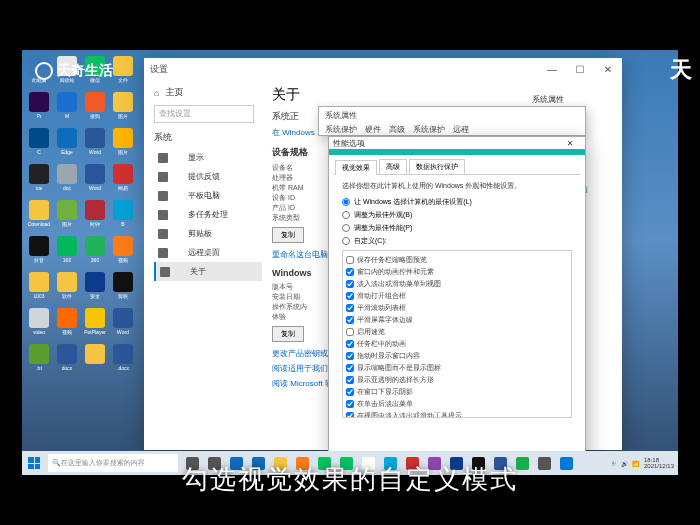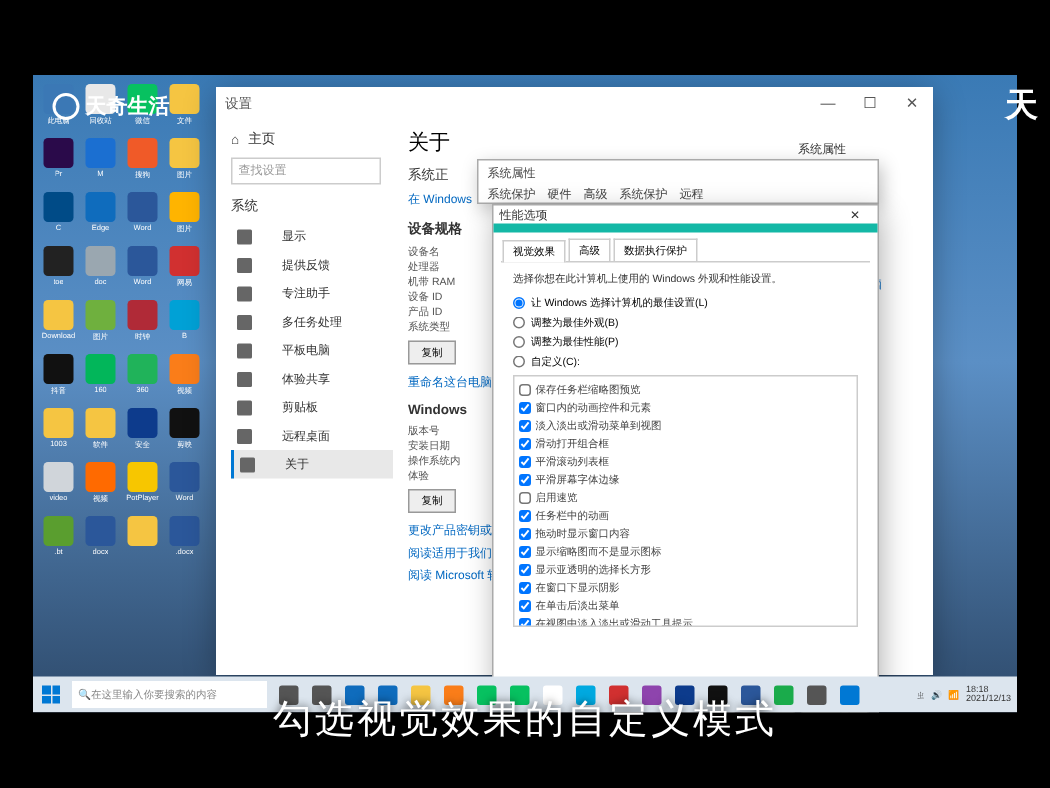--- a/index.html
+++ b/index.html
@@ -235,33 +235,25 @@
             <div class="nav-item">
               <span class="nic"></span>
               <span>显示</span>
             </div>
             <div class="nav-item">
               <span class="nic"></span>
               <span>提供反馈</span>
             </div>
             <div class="nav-item">
               <span class="nic"></span>
-              <span>专注助手</span>
+              <span>平板电脑</span>
             </div>
             <div class="nav-item">
               <span class="nic"></span>
               <span>多任务处理</span>
-            </div>
-            <div class="nav-item">
-              <span class="nic"></span>
-              <span>平板电脑</span>
-            </div>
-            <div class="nav-item">
-              <span class="nic"></span>
-              <span>体验共享</span>
             </div>
             <div class="nav-item">
               <span class="nic"></span>
               <span>剪贴板</span>
             </div>
             <div class="nav-item">
               <span class="nic"></span>
               <span>远程桌面</span>
             </div>
             <div class="nav-item active">

